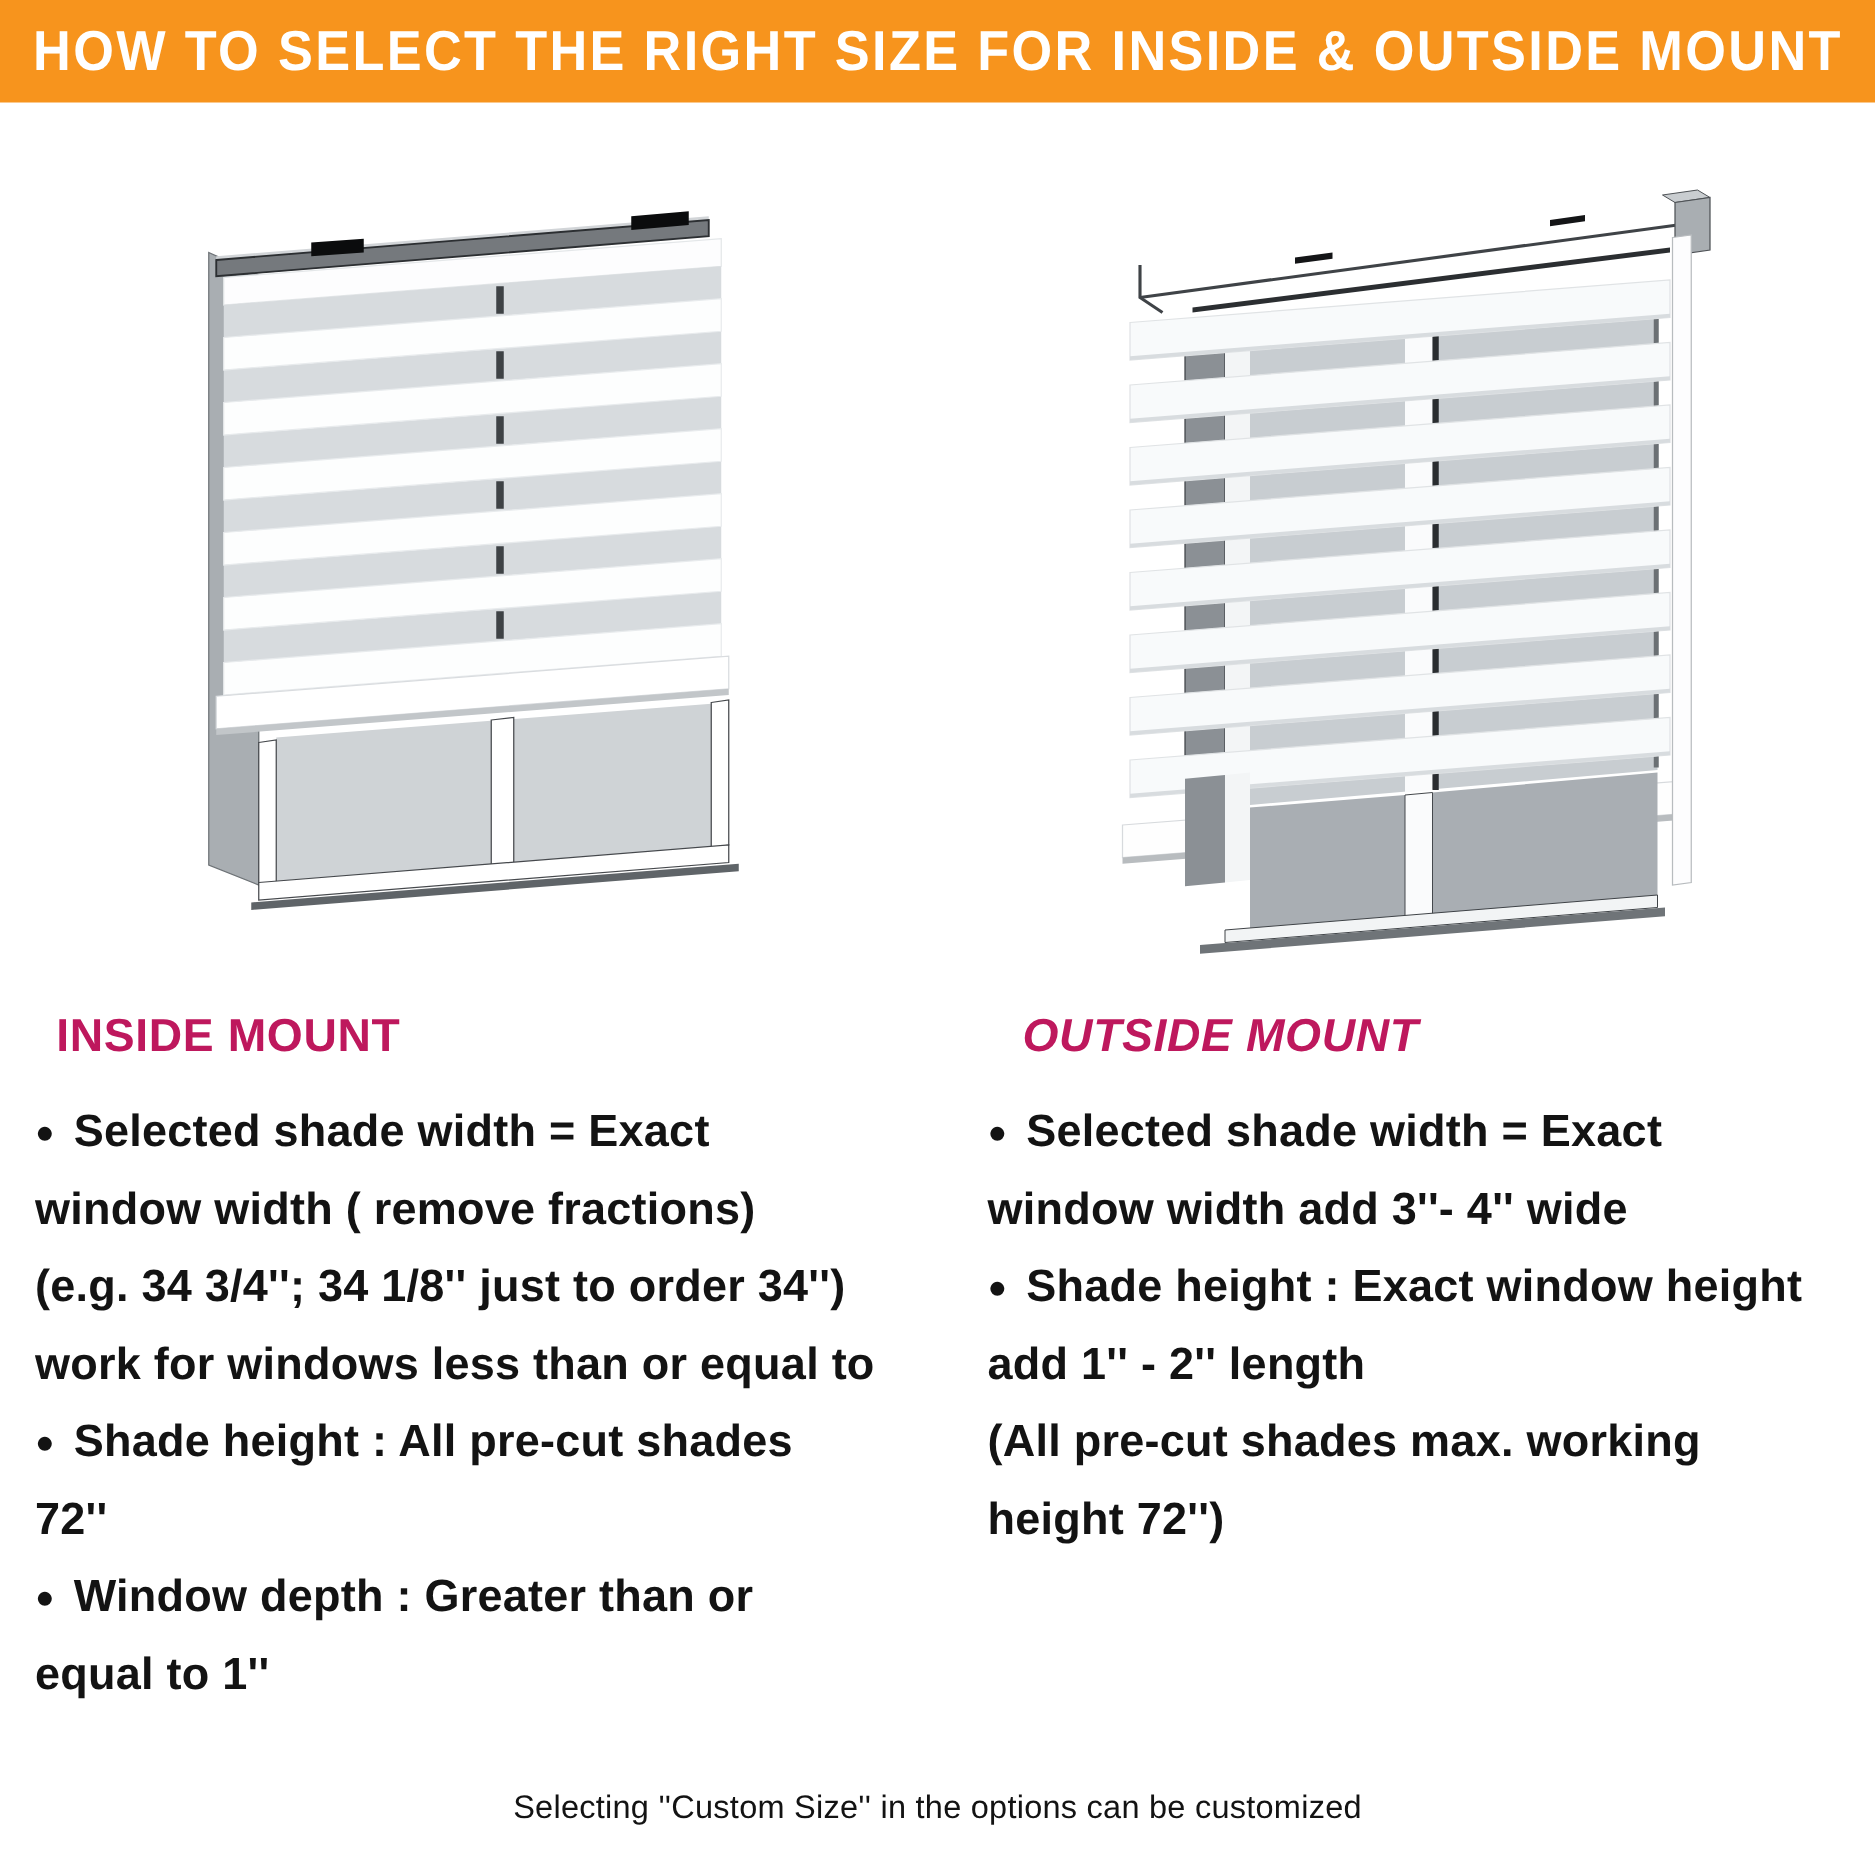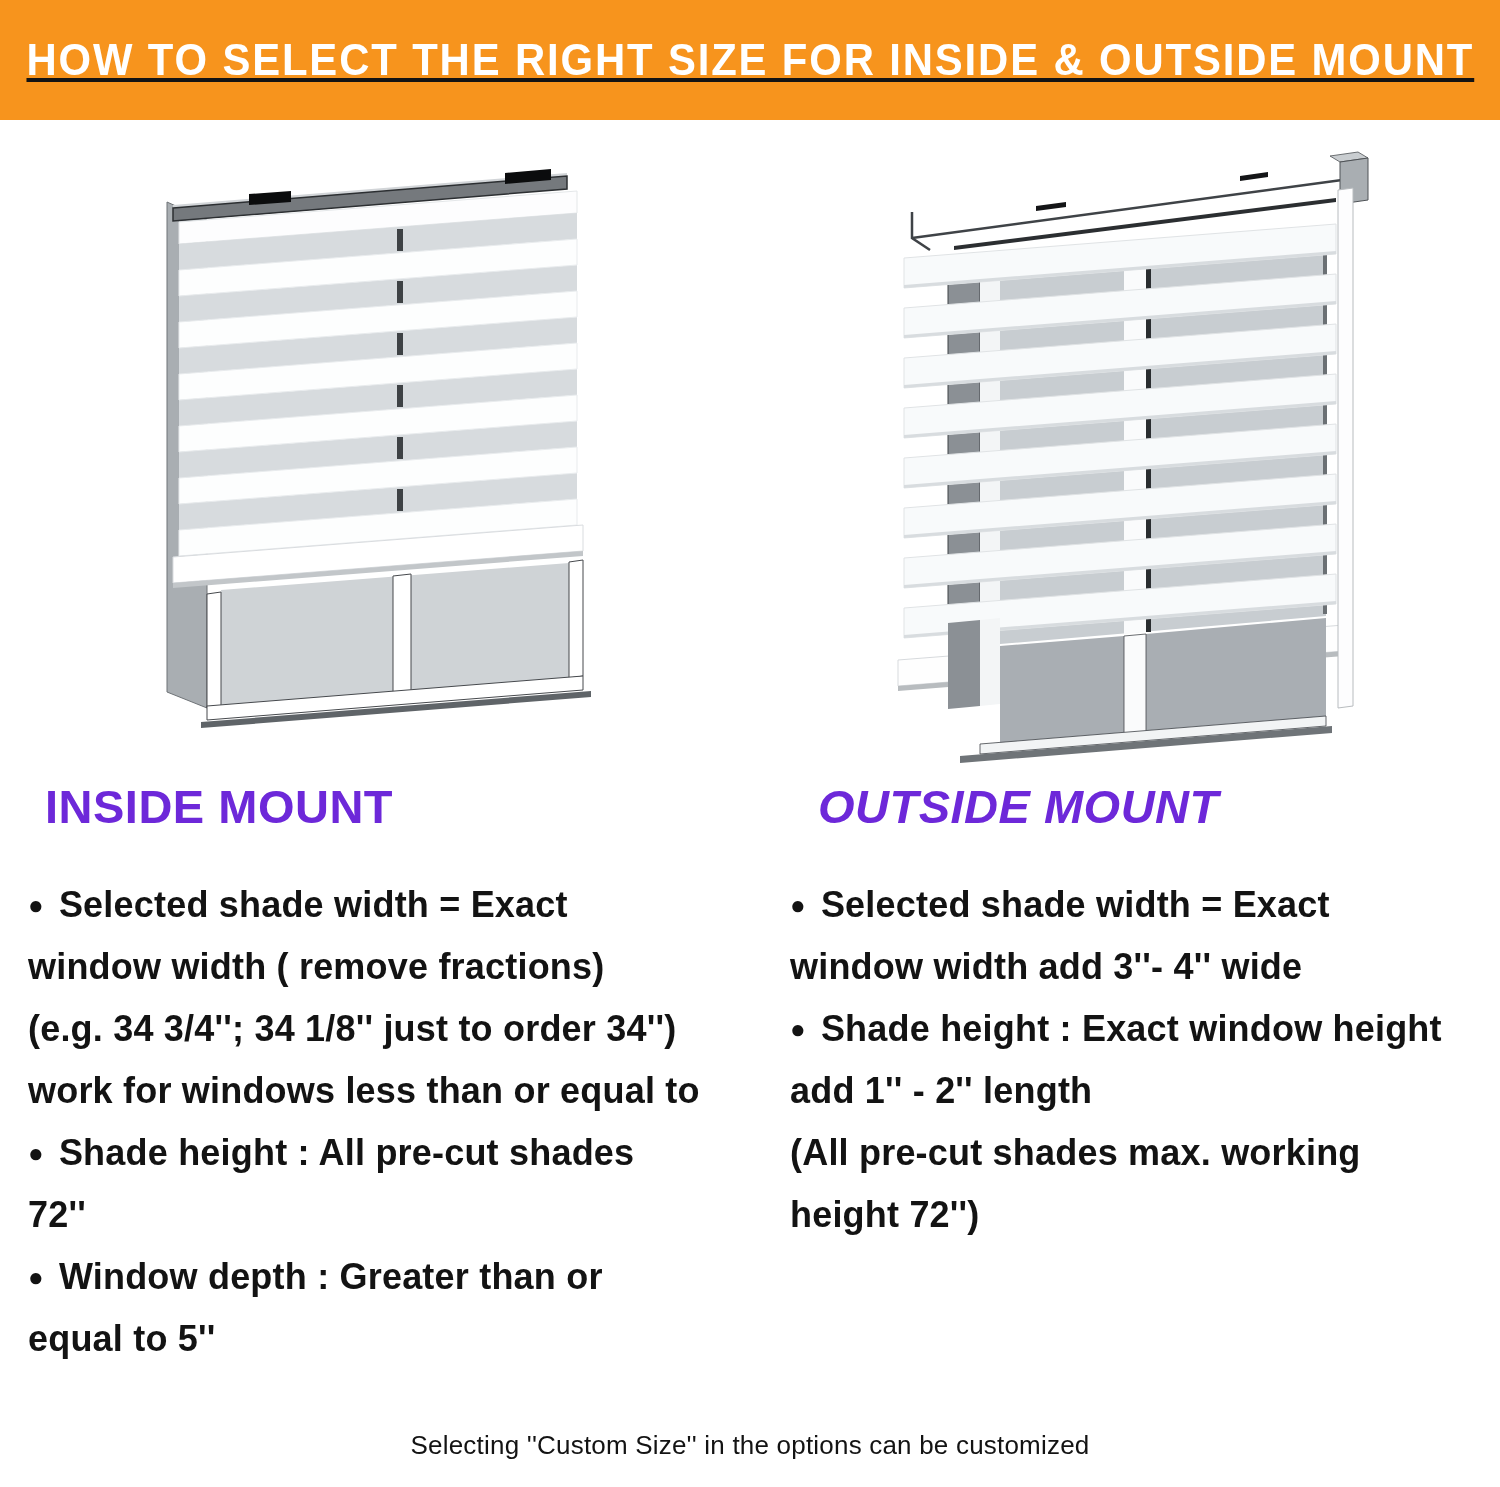--- a/index.html
+++ b/index.html
@@ -2,34 +2,34 @@
 <html><head>
 <meta charset="utf-8">
 <style>
   html,body{margin:0;padding:0;background:#ffffff;}
   .page{
     position:relative;width:1500px;height:1487px;background:#ffffff;overflow:hidden;
     font-family:"Liberation Sans", sans-serif;color:#131313;
   }
   
   .banner{
-    position:absolute;left:0;top:0;width:1500px;height:120px;background:#F7941D;
-    display:flex;align-items:center;justify-content:center;text-decoration:underline;
+    position:absolute;left:0;top:0;width:1500px;height:82px;background:#F7941D;
+    display:flex;align-items:center;justify-content:center;
   }
   .banner .banner-title{
     color:#ffffff;font-size:45px;font-weight:bold;letter-spacing:2px;white-space:nowrap;
     transform:scaleX(0.93);transform-origin:center;
   }
   
   .illo{position:absolute;}
   .illo-left{left:163px;top:158px;}
   .illo-right{left:890px;top:146px;}
   
   .col-heading{
-    position:absolute;top:779px;font-size:47px;font-weight:bold;color:#6d28d9;
+    position:absolute;top:808px;font-size:37px;font-weight:bold;color:#be185d;
     letter-spacing:0.5px;white-space:nowrap;
   }
   .heading-inside{left:45px;}
   .heading-outside{left:818px;font-style:italic;}
   
   .textcol{position:absolute;top:874px;width:710px;font-size:36px;line-height:62px;font-weight:bold;}
   .col-inside{left:28px;}
   .col-outside{left:790px;}
   .line{white-space:nowrap;letter-spacing:0.2px;}
   .dot{font-size:26px;margin-right:15px;vertical-align:3px;}
@@ -151,21 +151,21 @@
   <div class="col-heading heading-outside">OUTSIDE MOUNT</div>
 
   <div class="textcol col-inside">
     <div class="line"><span class="dot">●</span><span>Selected shade width = Exact</span></div>
     <div class="line">window width ( remove fractions)</div>
     <div class="line">(e.g. 34 3/4''; 34 1/8'' just to order 34'')</div>
     <div class="line">work for windows less than or equal to</div>
     <div class="line"><span class="dot">●</span><span>Shade height : All pre-cut shades</span></div>
     <div class="line">72''</div>
     <div class="line"><span class="dot">●</span><span>Window depth : Greater than or</span></div>
-    <div class="line">equal to 5''</div>
+    <div class="line">equal to 1''</div>
   </div>
 
   <div class="textcol col-outside">
     <div class="line"><span class="dot">●</span><span>Selected shade width = Exact</span></div>
     <div class="line">window width add 3''- 4'' wide</div>
     <div class="line"><span class="dot">●</span><span>Shade height : Exact window height</span></div>
     <div class="line">add 1'' - 2'' length</div>
     <div class="line">(All pre-cut shades max. working</div>
     <div class="line">height 72'')</div>
   </div>

